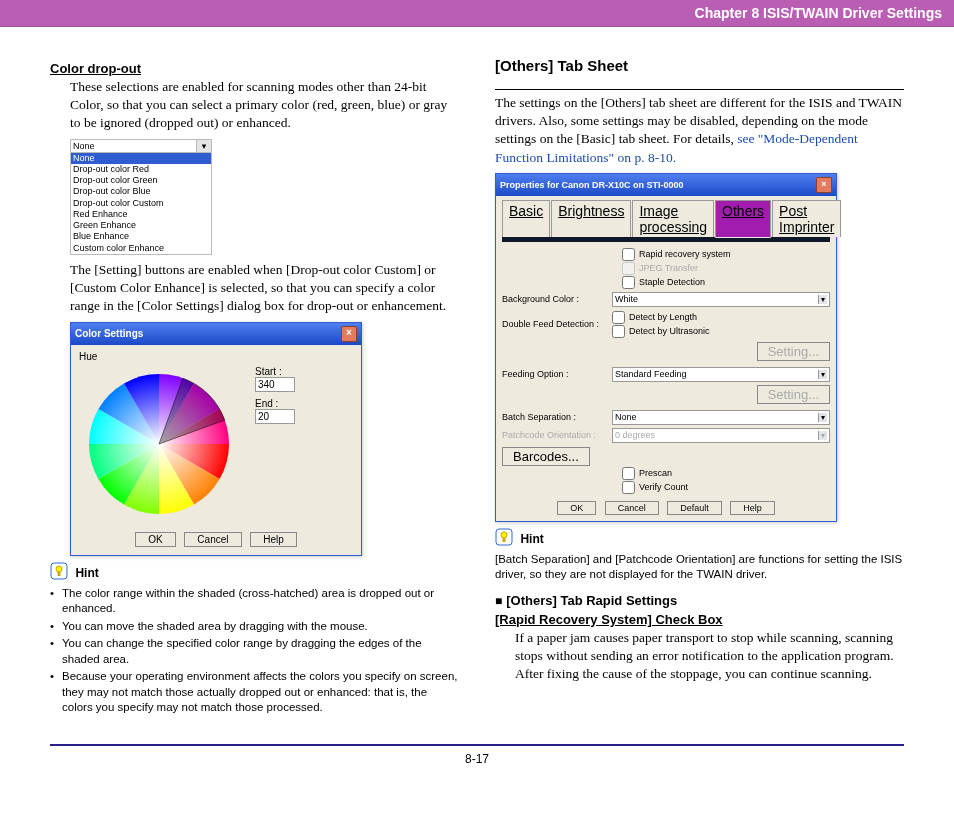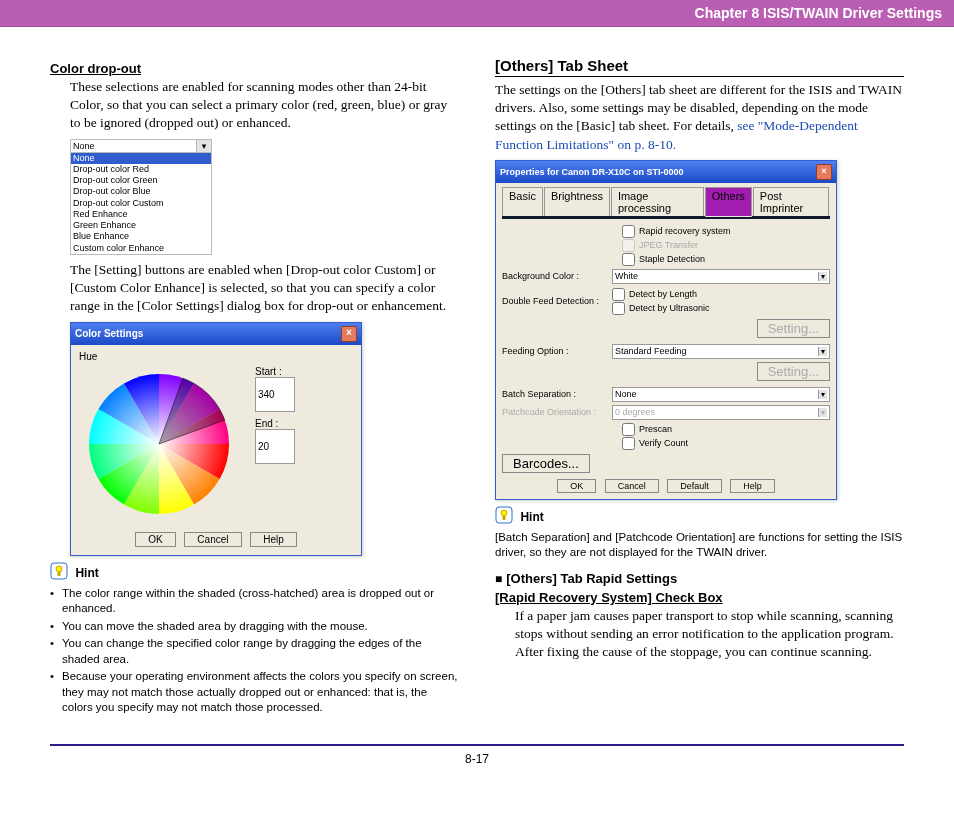--- a/index.html
+++ b/index.html
@@ -28,21 +28,21 @@
   .col {
     flex: 1;
     min-width: 0;
   }
   h2.section-title {
     font-family: Arial, Helvetica, sans-serif;
     font-size: 15px;
     font-weight: bold;
     margin: 0 0 4px 0;
     border-bottom: 1px solid #000;
-    padding-bottom: 2px;
+    padding-bottom: 15px;
   }
   .sub-underline {
     font-family: Arial, Helvetica, sans-serif;
     font-weight: bold;
     font-size: 13px;
     text-decoration: underline;
     margin: 4px 0 2px 0;
     display: block;
   }
   .body-indent {
@@ -197,21 +197,21 @@
   }
   .fld-col .lab {
     font-size: 10px;
     margin-top: 2px;
   }
   .fld-col input {
     width: 34px;
     font-size: 10px;
     border: 1px solid #999;
     background: #fff;
-    padding: 11px 2px;
+    padding: 1px 2px;
     margin-bottom: 4px;
   }
   .dlg-buttons {
     text-align: center;
     padding: 6px 0 2px 0;
   }
   .dlg-buttons button {
     font-family: Tahoma, Arial, sans-serif;
     font-size: 10px;
     padding: 1px 12px;
@@ -227,23 +227,24 @@
     border: 1px solid #2f5dcf;
     width: 340px;
     margin: 6px 0 4px 0;
   }
   .prop-dlg .body {
     background: #eeeade;
     padding: 4px 6px 6px 6px;
   }
   .tabs {
     display: flex;
-    border-bottom: 3px solid #0f172a;
-    font-size: 11px;
+    border-bottom: 5px solid #0f172a;
+    font-size: 14px;
     margin-bottom: 6px;
+    text-decoration: underline;
   }
   .tabs .tab {
     padding: 2px 6px;
     border: 1px solid #999;
     border-bottom: none;
     background: #eeeade;
     margin-right: 1px;
     position: relative;
   }
   .tabs .tab.active {
@@ -513,33 +514,33 @@
         <div class="prop-row disabled">
           <span class="lab">Patchcode Orientation :</span>
           <div class="ctrl">
               <div class="fake-select disabled">
                 <span>0 degrees</span>
                 <span class="arrow">▾</span>
               </div>
             </div>
         </div>
 
+        <div style="margin-top:4px"><button class="small-btn">Barcodes...</button></div>
+
         <div style="padding-left:120px">
           <label class="chk">
               <input type="checkbox" style="">
               <span>Prescan</span>
             </label>
           <label class="chk">
               <input type="checkbox" style="">
               <span>Verify Count</span>
             </label>
         </div>
 
-        <div style="margin-top:4px"><button class="small-btn">Barcodes...</button></div>
-
         <div class="prop-btns">
           <button>OK</button>
           <button>Cancel</button>
           <button>Default</button>
           <button>Help</button>
         </div>
       </div>
     </div>
 
     <div class="hint-row">

